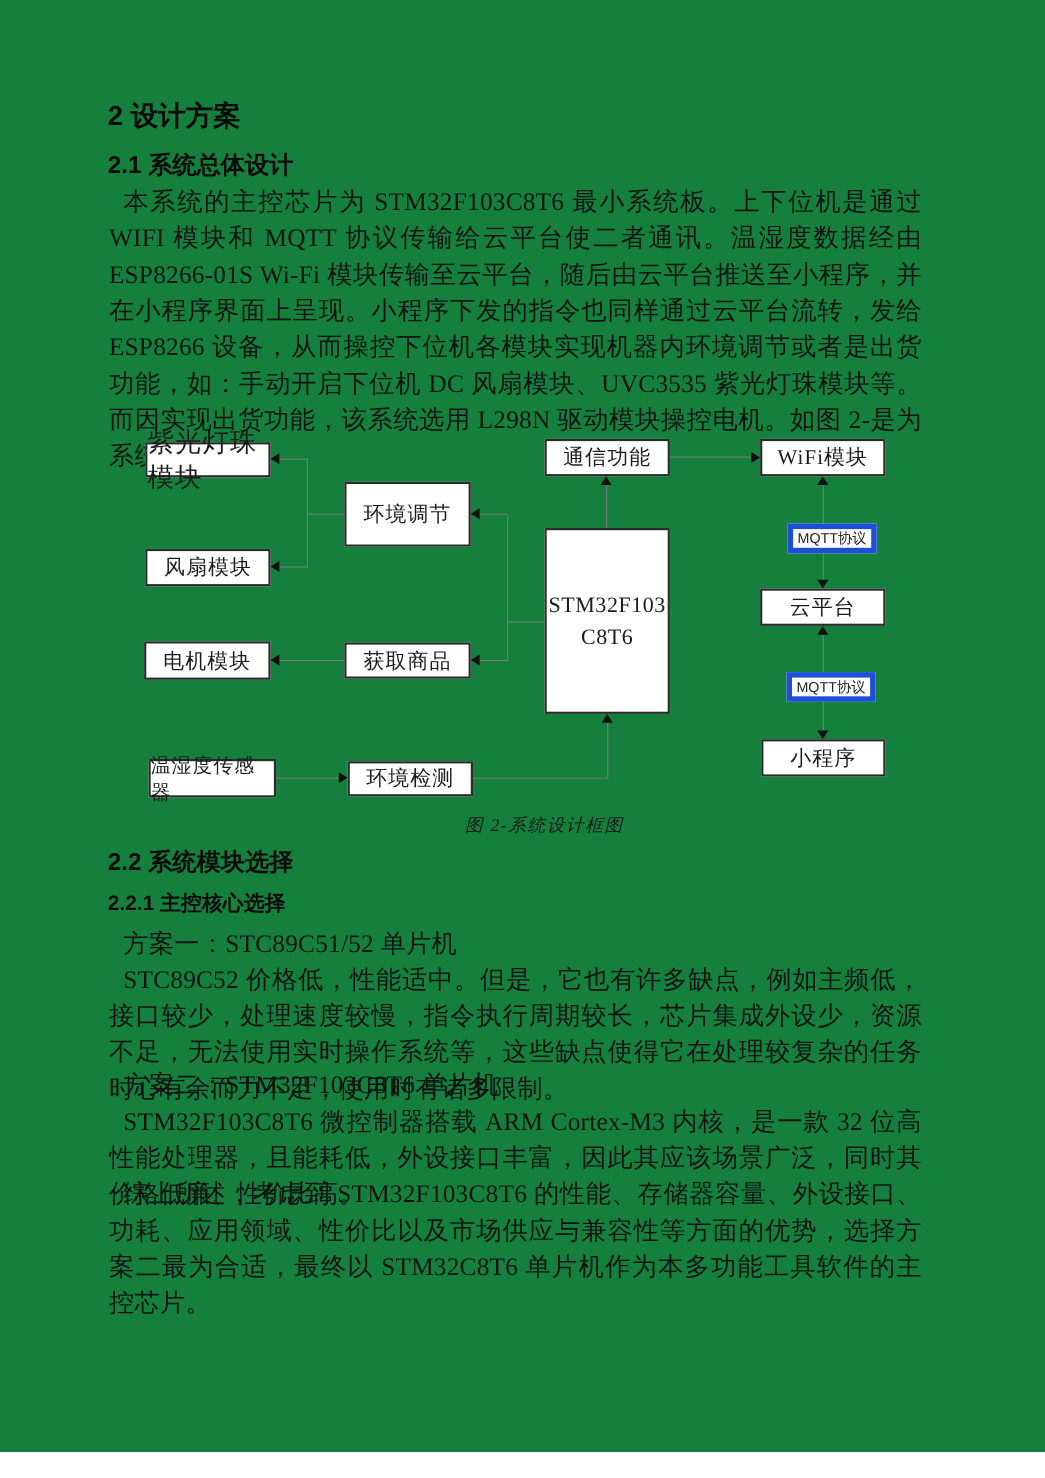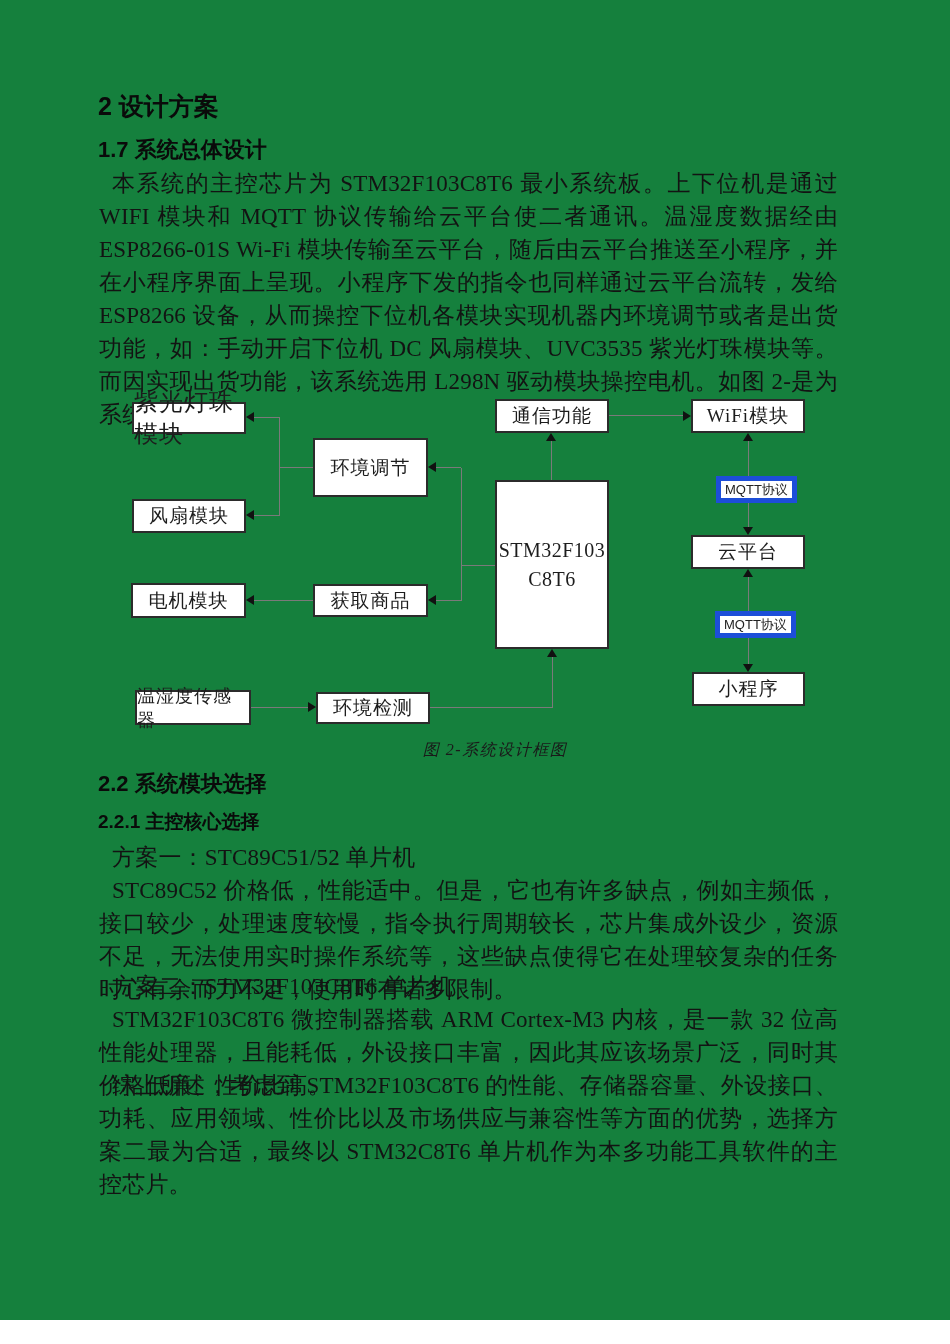--- a/index.html
+++ b/index.html
@@ -68,21 +68,21 @@
     font-size:16px;color:#1a1a1a;
     letter-spacing:1.5px;
   }
 </style>
 </head>
 <body>
 
 <div class="page">
 
   <div class="h-main">2 设计方案</div>
-  <div class="h-sub" style="top:136px;">1.7 系统总体设计</div>
+  <div class="h-sub" style="top:136px;">2.1 系统总体设计</div>
 
   <div class="para" style="top:167px;">本系统的主控芯片为 STM32F103C8T6 最小系统板。上下位机是通过 WIFI 模块和 MQTT 协议传输给云平台使二者通讯。温湿度数据经由 ESP8266-01S Wi-Fi 模块传输至云平台，随后由云平台推送至小程序，并在小程序界面上呈现。小程序下发的指令也同样通过云平台流转，发给 ESP8266 设备，从而操控下位机各模块实现机器内环境调节或者是出货功能，如：手动开启下位机 DC 风扇模块、UVC3535 紫光灯珠模块等。而因实现出货功能，该系统选用 L298N 驱动模块操控电机。如图 2-是为系统设计框图。</div>
 
   <div>
 
     <div class="dbox" style="left:132px;top:402px;width:114px;height:32px;font-size:24px;">紫光灯珠模块</div>
     <div class="dbox" style="left:132px;top:499px;width:114px;height:34px;">风扇模块</div>
     <div class="dbox" style="left:131px;top:583px;width:115px;height:35px;">电机模块</div>
     <div class="dbox" style="left:135px;top:690px;width:116px;height:35px;font-size:18px;">温湿度传感器</div>
 

